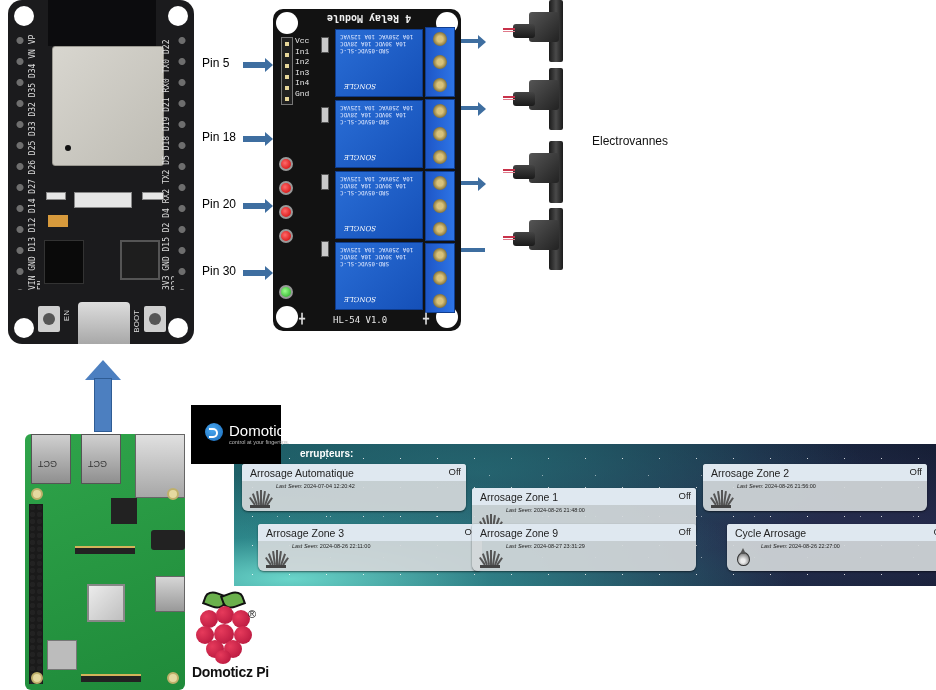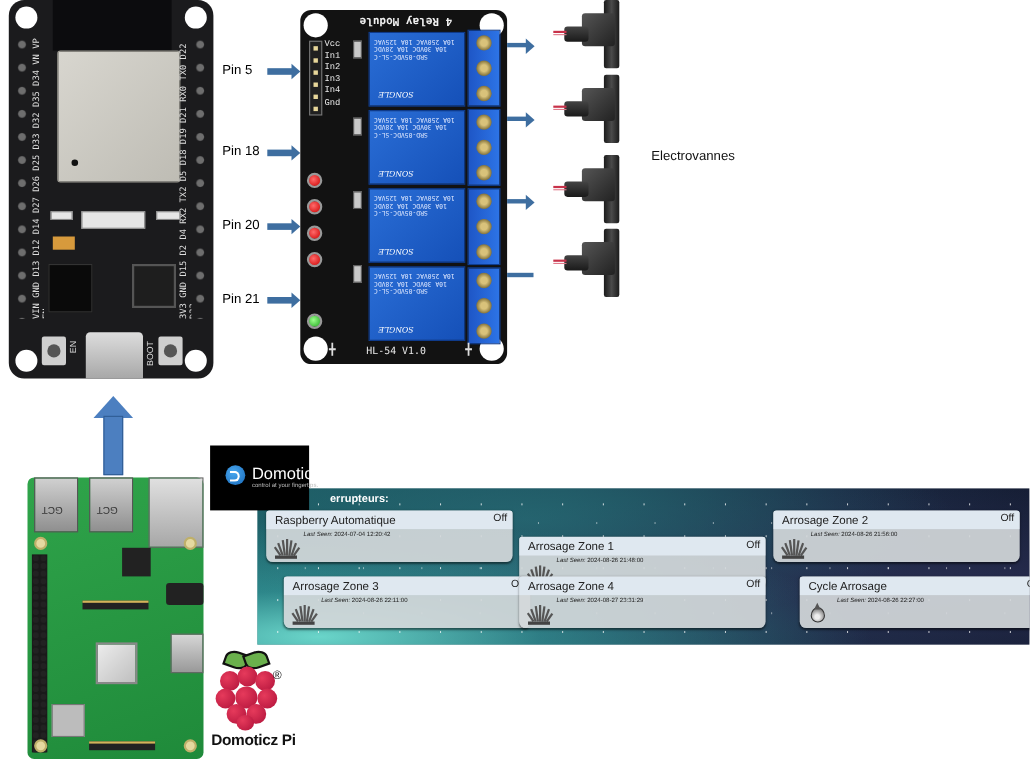--- a/index.html
+++ b/index.html
@@ -144,21 +144,21 @@
   <div class="btnlbl" style="left:124px">BOOT</div>
   <div class="usb"></div>
 </div>
 
 <div class="abs pin-label" style="left:202px;top:56px">Pin 5</div>
 <div class="h-arrow" style="left:243px;top:62px;width:23px"></div>
 <div class="abs pin-label" style="left:202px;top:130px">Pin 18</div>
 <div class="h-arrow" style="left:243px;top:136px;width:23px"></div>
 <div class="abs pin-label" style="left:202px;top:197px">Pin 20</div>
 <div class="h-arrow" style="left:243px;top:203px;width:23px"></div>
-<div class="abs pin-label" style="left:202px;top:264px">Pin 21</div>
+<div class="abs pin-label" style="left:202px;top:264px">Pin 30</div>
 <div class="h-arrow" style="left:243px;top:270px;width:23px"></div>
 
 <div id="relay" class="abs">
   <div class="hole" style="left:3px;top:3px"></div>
   <div class="hole" style="right:3px;top:3px"></div>
   <div class="hole" style="left:3px;bottom:3px"></div>
   <div class="hole" style="right:3px;bottom:3px"></div>
   <div class="title">4 Relay Module</div>
 
   <div class="header">
@@ -321,21 +321,21 @@
 <div id="domo-section-title" class="abs">errupteurs:</div>
 
 <div id="domo-logo" class="abs">
   <div class="circle"></div>
   <div class="brand">Domoticz</div>
   <div class="tag">control at your fingertips.</div>
 </div>
 
 <div class="tile" style="left:242px;top:464px">
   <div class="tile-head"></div>
-  <div class="tile-name">Raspberry Automatique</div>
+  <div class="tile-name">Arrosage Automatique</div>
   <div class="tile-status">Off</div>
   <div class="tile-seen"><i>Last Seen:</i> <span>2024-07-04 12:20:42</span></div>
   <div class="tile-icon grass-icon">
       <div class="blade" style="left: 4px; height: 9px; transform: rotate(-35deg);"></div>
       <div class="blade" style="left: 6px; height: 12px; transform: rotate(-20deg);"></div>
       <div class="blade" style="left: 8px; height: 14px; transform: rotate(-8deg);"></div>
       <div class="blade" style="left: 10px; height: 15px; transform: rotate(0deg);"></div>
       <div class="blade" style="left: 12px; height: 14px; transform: rotate(8deg);"></div>
       <div class="blade" style="left: 14px; height: 12px; transform: rotate(20deg);"></div>
       <div class="blade" style="left: 16px; height: 9px; transform: rotate(35deg);"></div>
@@ -386,21 +386,21 @@
       <div class="blade" style="left: 8px; height: 14px; transform: rotate(-8deg);"></div>
       <div class="blade" style="left: 10px; height: 15px; transform: rotate(0deg);"></div>
       <div class="blade" style="left: 12px; height: 14px; transform: rotate(8deg);"></div>
       <div class="blade" style="left: 14px; height: 12px; transform: rotate(20deg);"></div>
       <div class="blade" style="left: 16px; height: 9px; transform: rotate(35deg);"></div>
       <div class="base"></div>
     </div>
 </div>
 <div class="tile" style="left:472px;top:524px">
   <div class="tile-head"></div>
-  <div class="tile-name">Arrosage Zone 4</div>
+  <div class="tile-name">Arrosage Zone 9</div>
   <div class="tile-status">Off</div>
   <div class="tile-seen"><i>Last Seen:</i> <span>2024-08-27 23:31:29</span></div>
   <div class="tile-icon grass-icon">
       <div class="blade" style="left: 4px; height: 9px; transform: rotate(-35deg);"></div>
       <div class="blade" style="left: 6px; height: 12px; transform: rotate(-20deg);"></div>
       <div class="blade" style="left: 8px; height: 14px; transform: rotate(-8deg);"></div>
       <div class="blade" style="left: 10px; height: 15px; transform: rotate(0deg);"></div>
       <div class="blade" style="left: 12px; height: 14px; transform: rotate(8deg);"></div>
       <div class="blade" style="left: 14px; height: 12px; transform: rotate(20deg);"></div>
       <div class="blade" style="left: 16px; height: 9px; transform: rotate(35deg);"></div>

